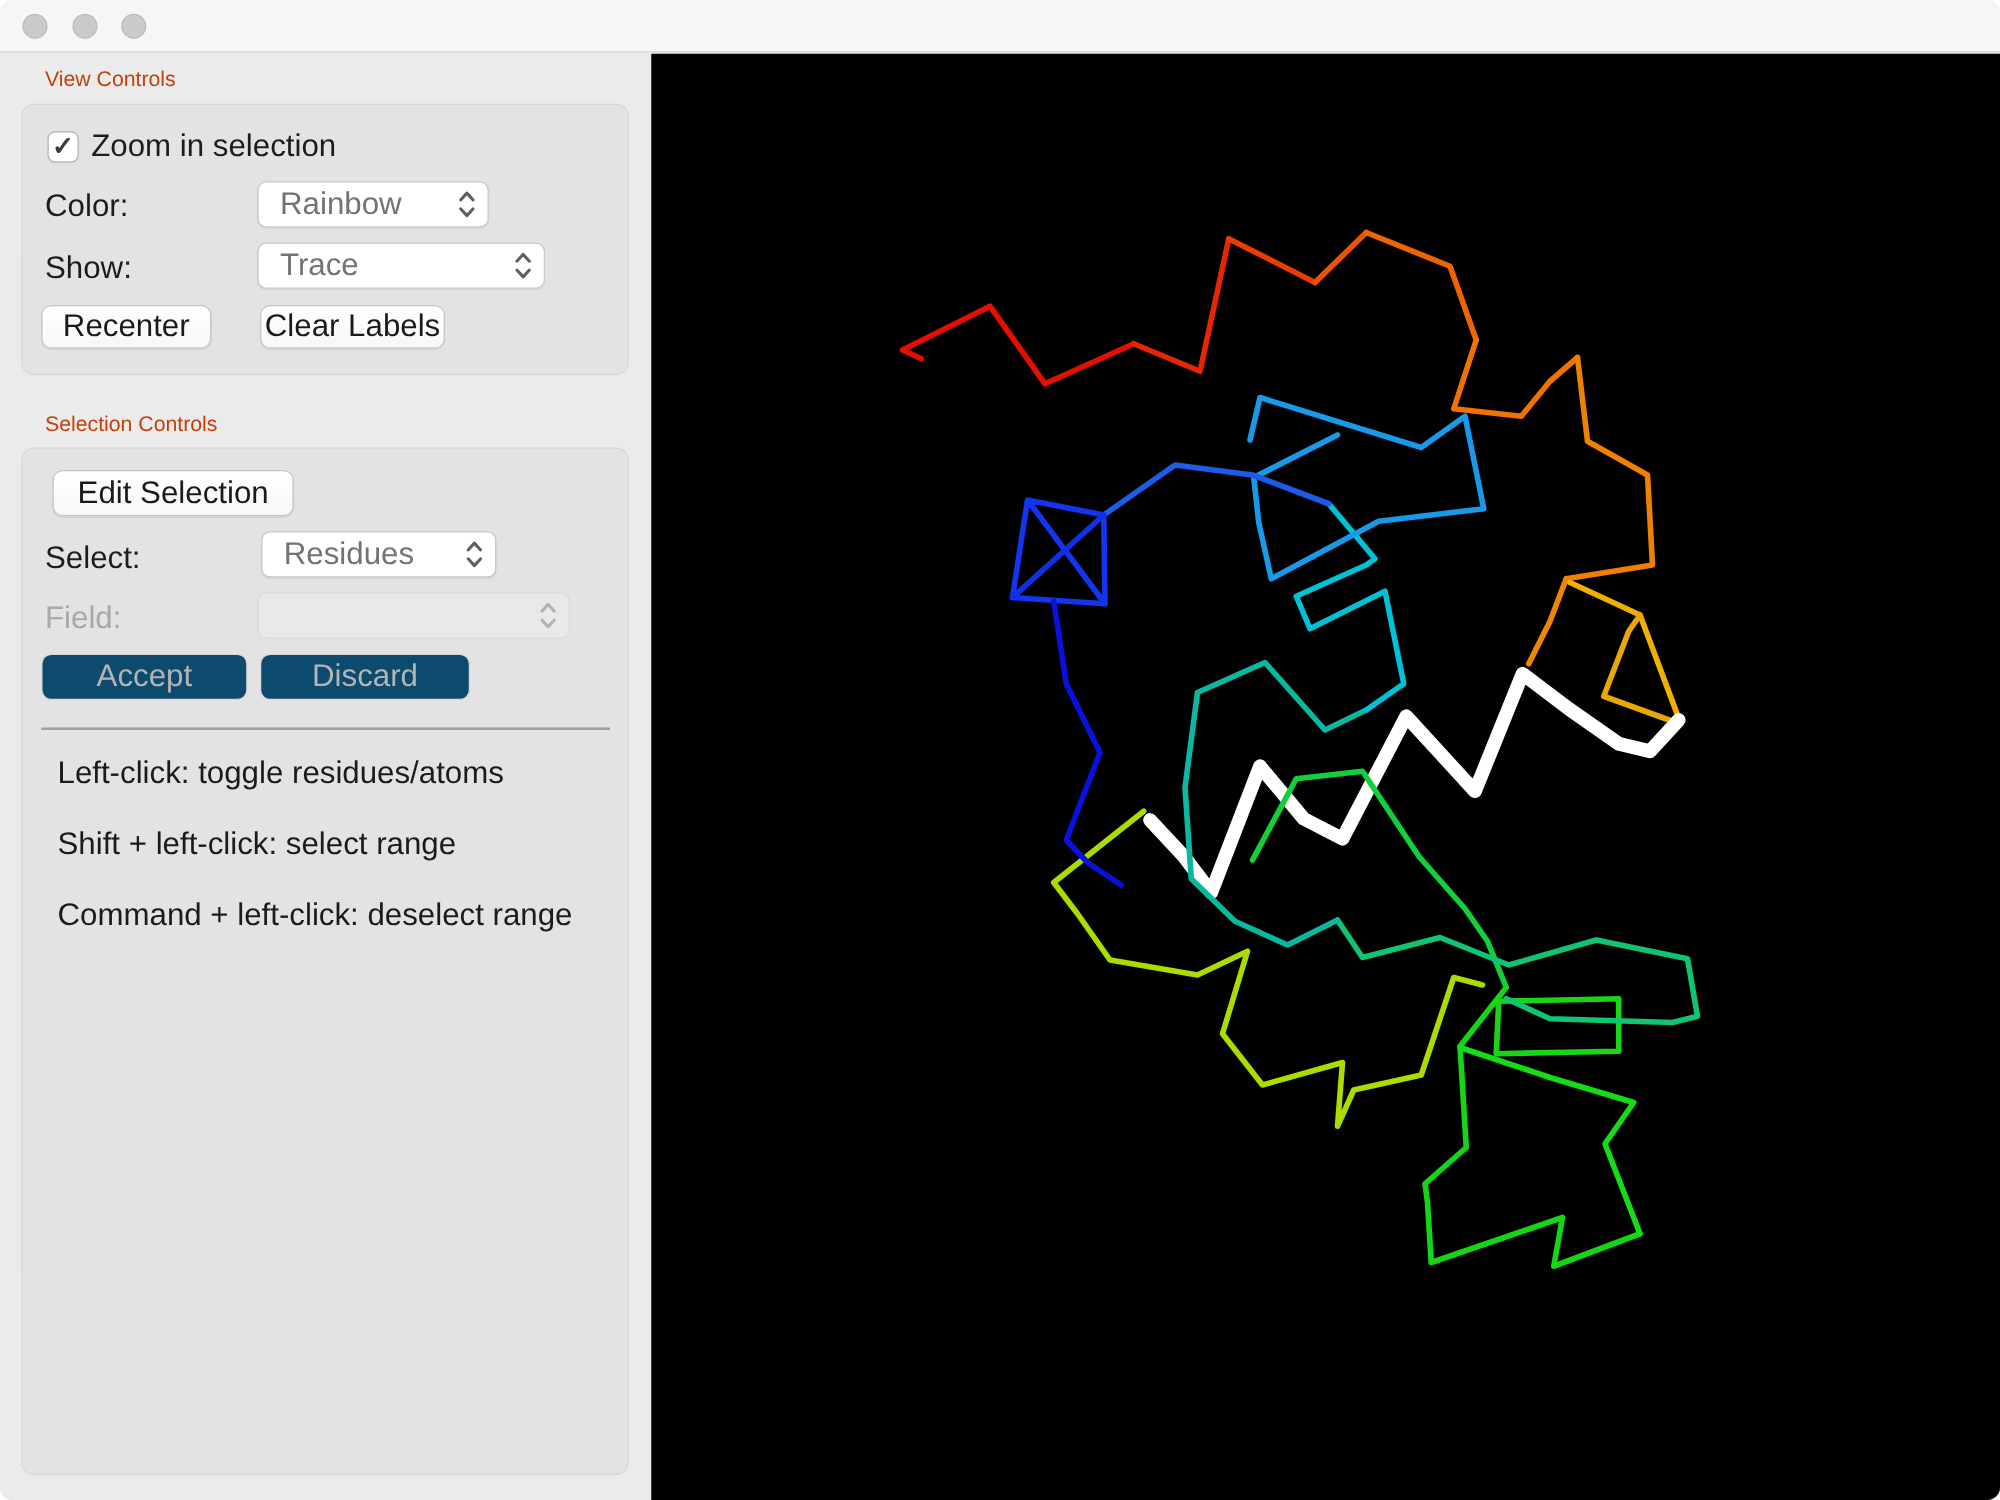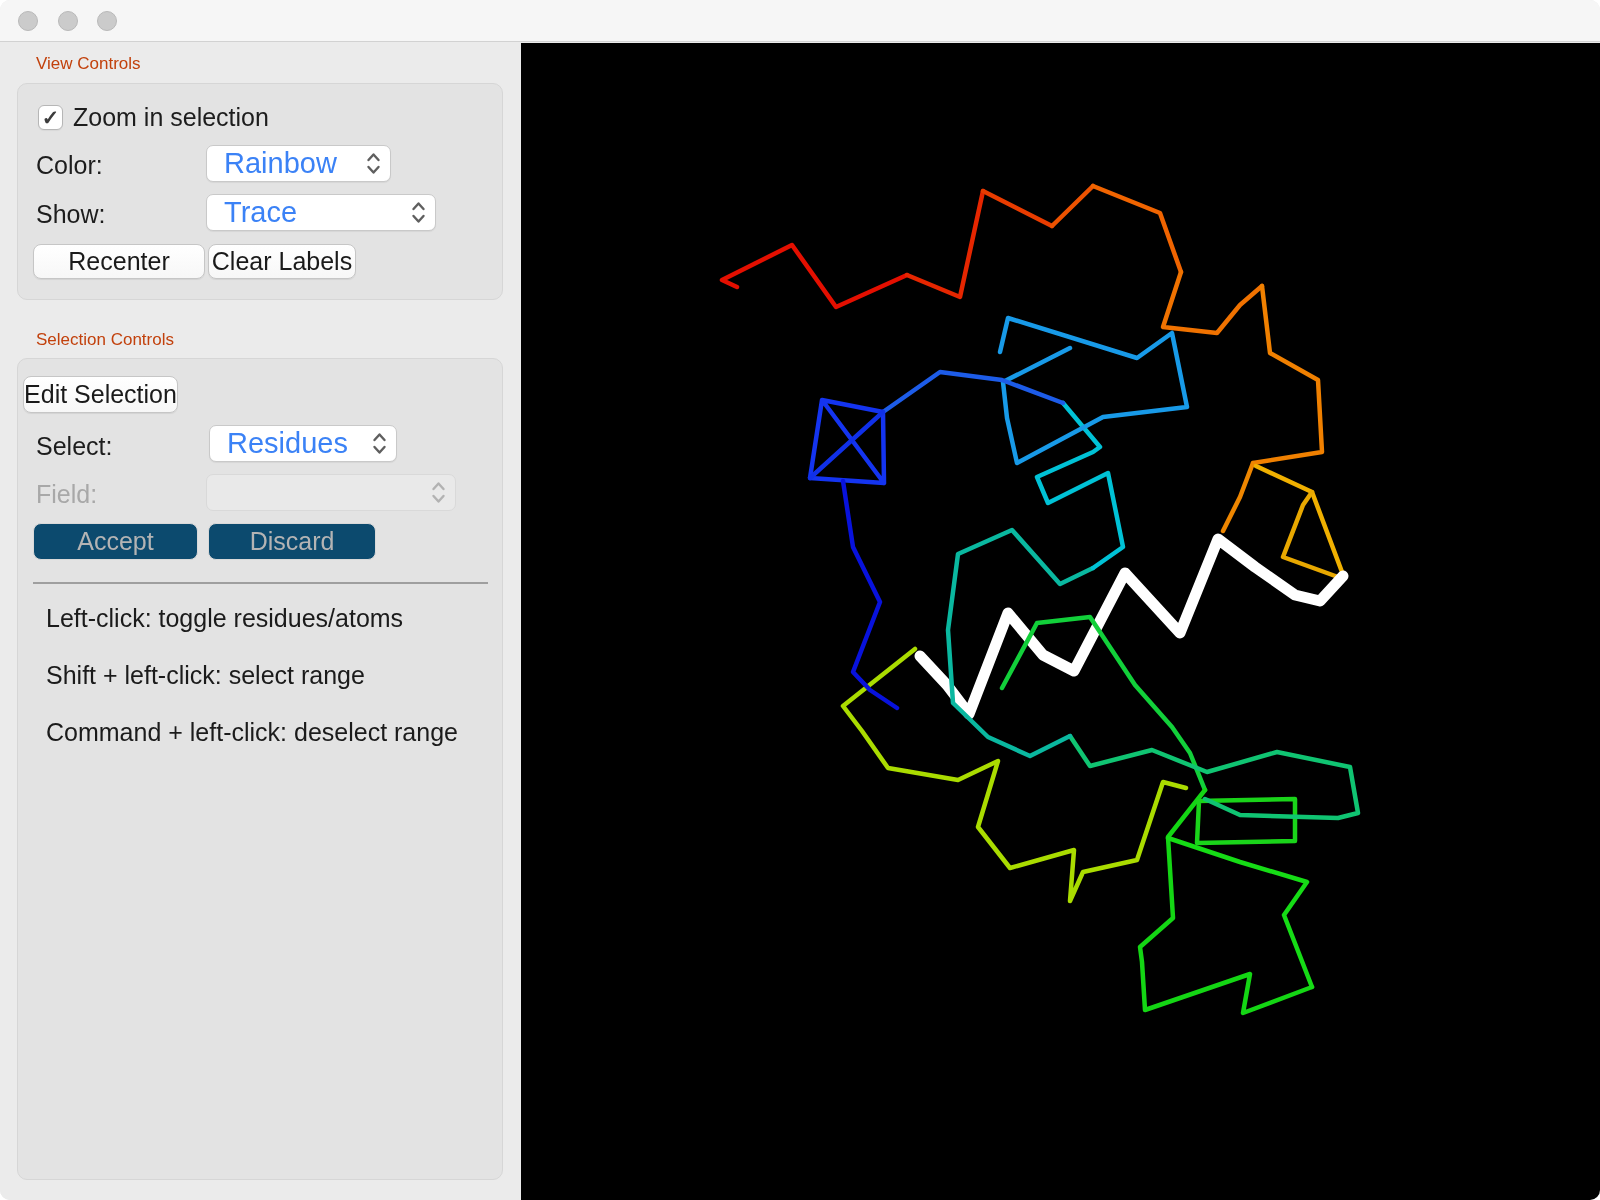--- a/index.html
+++ b/index.html
@@ -26,21 +26,21 @@
   
   .check-row{position:absolute;left:20px;top:19px;display:flex;align-items:center;cursor:default;}
   .checkbox{width:25px;height:25px;background:#ffffff;border:1px solid #b6b6b6;border-radius:6px;
             display:flex;align-items:center;justify-content:center;font-size:21px;font-weight:bold;color:#3c3c3c;
             box-shadow:0 1px 1px rgba(0,0,0,0.05);}
   .check-row .lbl{margin-left:10px;font-size:25px;color:#1d1d1d;}
 
   
   .popup{position:absolute;height:37px;background:#ffffff;border:1px solid #c9c9c9;border-radius:7px;
          display:flex;align-items:center;box-shadow:0 1px 1px rgba(0,0,0,0.06);}
-  .popup .ptext{flex:1;padding-left:17px;font-size:29px;color:#3b82f6;white-space:nowrap;}
+  .popup .ptext{flex:1;padding-left:17px;font-size:25px;color:#737373;white-space:nowrap;}
   .popup .stepper{margin-right:9px;flex:0 0 auto;}
   .popup.disabled{background:#e9e9e9;border-color:#d9d9d9;box-shadow:none;}
   .popup.disabled .stepper polyline{stroke:#b2b2b2;}
 
   
   .btn{position:absolute;height:35px;background:linear-gradient(#ffffff,#f7f7f7);border:1px solid #c6c6c6;
        border-radius:8px;font-size:25px;color:#1a1a1a;display:flex;align-items:center;justify-content:center;
        box-shadow:0 1px 1px rgba(0,0,0,0.07);font-family:"Liberation Sans",sans-serif;}
   .btn.disabled{background:#0c4a6e;border-color:#d9d9d9;color:#b4b4b4;box-shadow:none;}
 
@@ -83,28 +83,28 @@
 
       <div class="fieldlabel" style="left:18px;top:116px;">Show:</div>
       <div class="popup" style="left:188px;top:110px;width:230px;">
         <span class="ptext">Trace</span>
         <svg class="stepper" width="15" height="23" viewBox="0 0 15 23">
           <polyline points="2.5,8 7.5,2.5 12.5,8" fill="none" stroke="#5f5f5f" stroke-width="2.4" stroke-linecap="round" stroke-linejoin="round"></polyline>
           <polyline points="2.5,15 7.5,20.5 12.5,15" fill="none" stroke="#5f5f5f" stroke-width="2.4" stroke-linecap="round" stroke-linejoin="round"></polyline>
         </svg>
       </div>
 
-      <div class="btn" style="left:15px;top:160px;width:172px;">Recenter</div>
+      <div class="btn" style="left:15px;top:160px;width:136px;">Recenter</div>
       <div class="btn" style="left:190px;top:160px;width:148px;">Clear Labels</div>
     </div>
 
     <div class="section-label" style="top:287px;">Selection Controls</div>
 
     <div class="groupbox box-sel">
-      <div class="btn" style="left:5px;top:17px;width:155px;height:37px;">Edit Selection</div>
+      <div class="btn" style="left:24px;top:17px;width:193px;height:37px;">Edit Selection</div>
 
       <div class="fieldlabel" style="left:18px;top:73px;font-weight:bold;font-weight:normal;">Select:</div>
       <div class="popup" style="left:191px;top:66px;width:188px;">
         <span class="ptext">Residues</span>
         <svg class="stepper" width="15" height="23" viewBox="0 0 15 23">
           <polyline points="2.5,8 7.5,2.5 12.5,8" fill="none" stroke="#5f5f5f" stroke-width="2.4" stroke-linecap="round" stroke-linejoin="round"></polyline>
           <polyline points="2.5,15 7.5,20.5 12.5,15" fill="none" stroke="#5f5f5f" stroke-width="2.4" stroke-linecap="round" stroke-linejoin="round"></polyline>
         </svg>
       </div>
 

